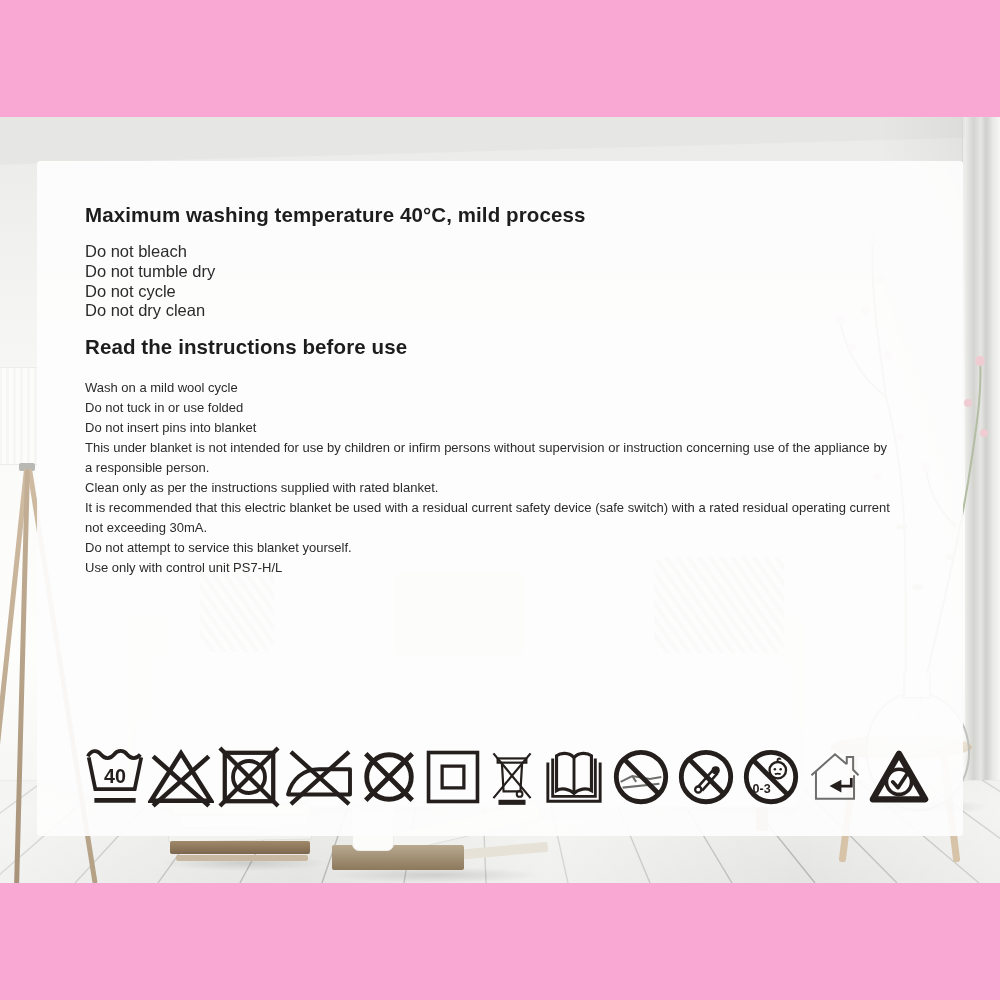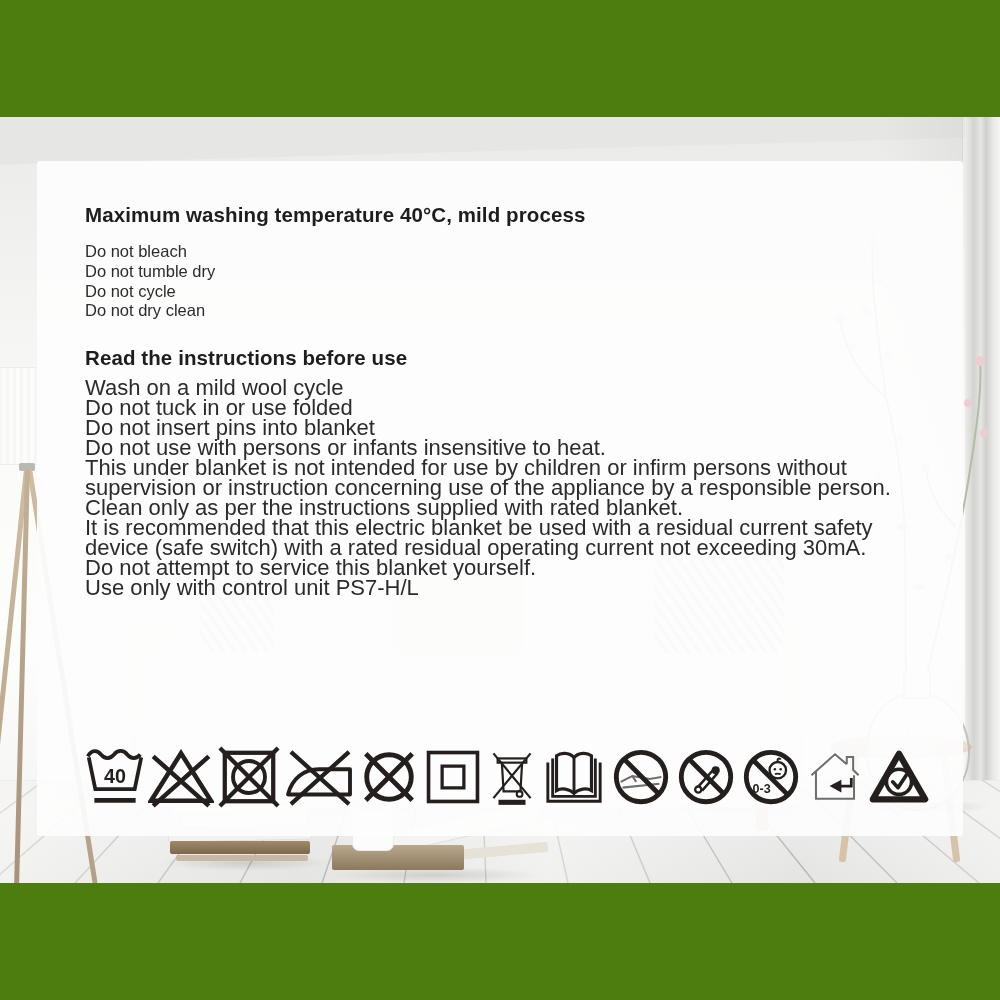--- a/index.html
+++ b/index.html
@@ -1,16 +1,16 @@
 <!DOCTYPE html>
 <html><head>
 <meta charset="utf-8">
 <style>
   html,body{margin:0;padding:0;background:#fff;}
-  .stage{position:relative;width:1000px;height:1000px;background:#4d7c0f;overflow:hidden;
+  .stage{position:relative;width:1000px;height:1000px;background:#f9a8d4;overflow:hidden;
          font-family:"Liberation Sans","DejaVu Sans",sans-serif;color:#262626;}
   
   .photo{position:absolute;left:0;top:117px;width:1000px;height:766px;overflow:hidden;
          background:linear-gradient(180deg,#eaeae8 0%,#f3f3f1 22%,#fbfbfa 48%,#fdfdfc 70%,#f1f1ef 100%);}
   .ceiling{position:absolute;left:0;top:0;width:100%;height:52px;background:#e4e4e1;
            clip-path:polygon(0 0,100% 0,100% 38%,0 92%);opacity:.7;}
   .corner-line{position:absolute;left:962px;top:0;width:1px;height:700px;background:#d8d8d5;}
   .wardrobe{position:absolute;left:965px;top:0;width:35px;height:700px;
             background:linear-gradient(90deg,#ececea 0%,#d3d3d0 25%,#e6e6e4 45%,#cfcfcc 60%,#e9e9e7 80%,#f6f6f5 100%);}
   .wardrobe::after{content:"";position:absolute;left:0;bottom:-4px;width:100%;height:4px;background:rgba(0,0,0,.08);}
@@ -51,22 +51,22 @@
   .bookspine{position:absolute;border-radius:2px;}
   .mug{position:absolute;left:352px;top:686px;width:40px;height:46px;background:#fcfcfb;border:1px solid #ececea;
        border-radius:3px 3px 7px 7px;}
   .mug::before{content:"";position:absolute;left:-1px;top:-4px;width:40px;height:9px;background:#f0f0ee;
                border:1px solid #e6e6e4;border-radius:50%;}
   
   .card{position:absolute;left:37px;top:161px;width:926px;height:675px;background:rgba(253,253,253,.93);
         border-radius:3px;}
   .h1{position:absolute;left:48px;top:42px;font-size:20.5px;font-weight:bold;color:#1d1d1d;letter-spacing:.1px;}
   .care-list{position:absolute;left:48px;top:81px;font-size:16.5px;line-height:19.8px;color:#2b2b2b;}
-  .h2{position:absolute;left:48px;top:185px;font-size:20.5px;font-weight:bold;color:#1d1d1d;letter-spacing:.1px;}
-  .instr-list{position:absolute;left:48px;top:217px;width:806px;font-size:22px;line-height:20px;color:#2b2b2b;}
+  .h2{position:absolute;left:48px;top:174px;font-size:20.5px;font-weight:bold;color:#1d1d1d;letter-spacing:.1px;}
+  .instr-list{position:absolute;left:48px;top:217px;width:806px;font-size:13px;line-height:20px;color:#2b2b2b;}
   .icons-row{position:absolute;left:48px;top:581px;width:846px;height:70px;display:flex;
              justify-content:space-between;align-items:center;}
   .ic{display:block;}
   .ink{stroke:#241f1c;fill:none;}
   .ink-fill{fill:#241f1c;stroke:none;}
   .thin{stroke:#6e6e6c;fill:none;}
   .ic-num{fill:#241f1c;font-family:"Liberation Sans",sans-serif;font-weight:bold;}
 </style>
 </head>
 <body>
@@ -181,21 +181,20 @@
       <div>Do not cycle</div>
       <div>Do not dry clean</div>
     </div>
 
     <div class="h2">Read the instructions before use</div>
 
     <div class="instr-list">
       <div>Wash on a mild wool cycle</div>
       <div>Do not tuck in or use folded</div>
       <div>Do not insert pins into blanket</div>
-      <div>Do not use with persons or infants insensitive to heat.</div>
       <div>This under blanket is not intended for use by children or infirm persons without supervision or instruction concerning use of the appliance by a responsible person.</div>
       <div>Clean only as per the instructions supplied with rated blanket.</div>
       <div>It is recommended that this electric blanket be used with a residual current safety device (safe switch) with a rated residual operating current not exceeding 30mA.</div>
       <div>Do not attempt to service this blanket yourself.</div>
       <div>Use only with control unit PS7-H/L</div>
     </div>
 
     <div class="icons-row">
 
       <svg class="ic" width="60" height="66" viewBox="0 0 64 70" aria-label="Machine wash 40°C, mild process">

